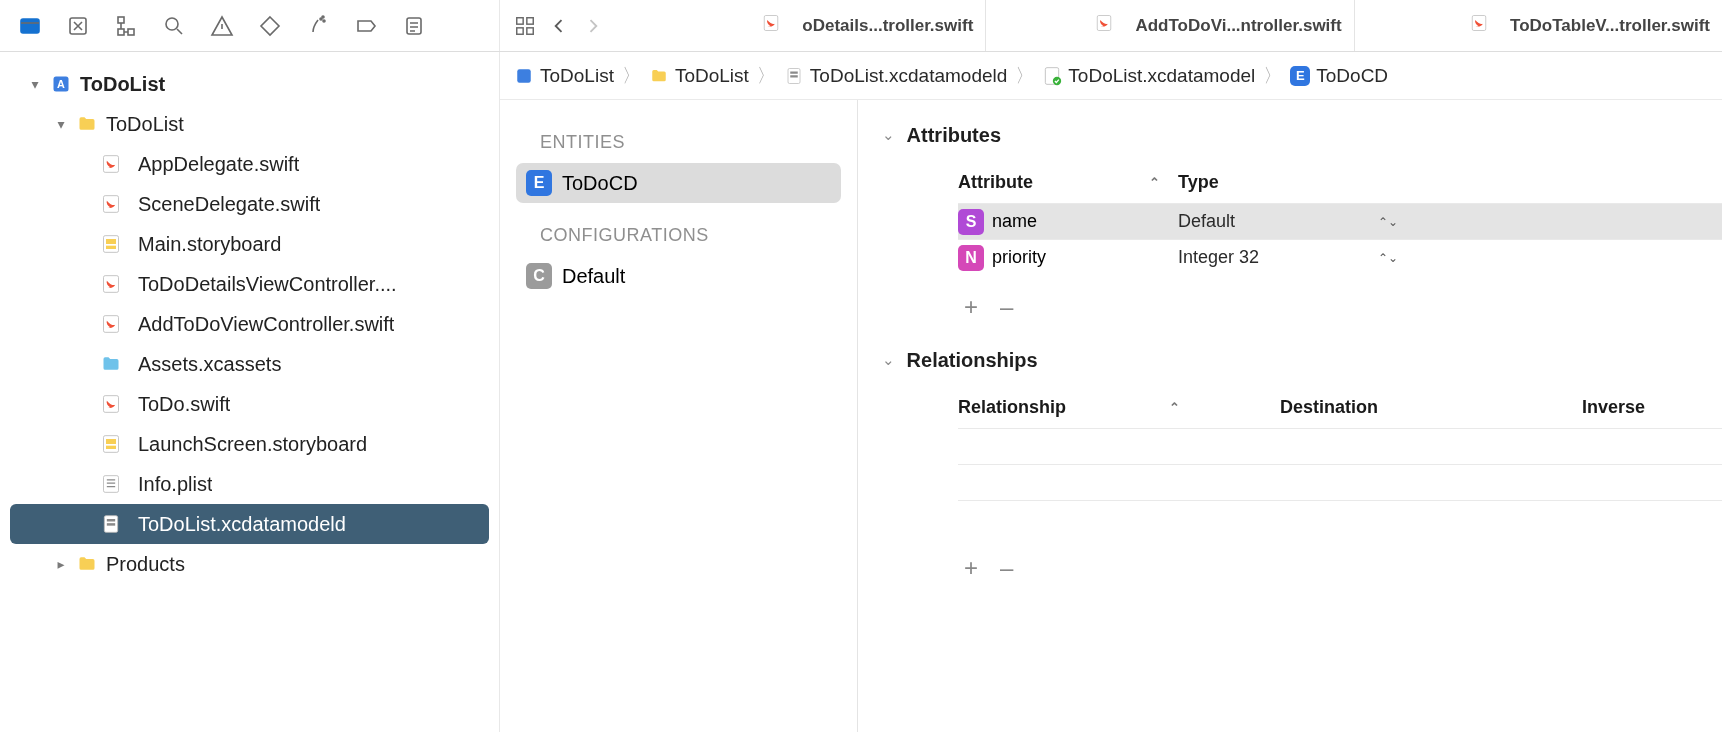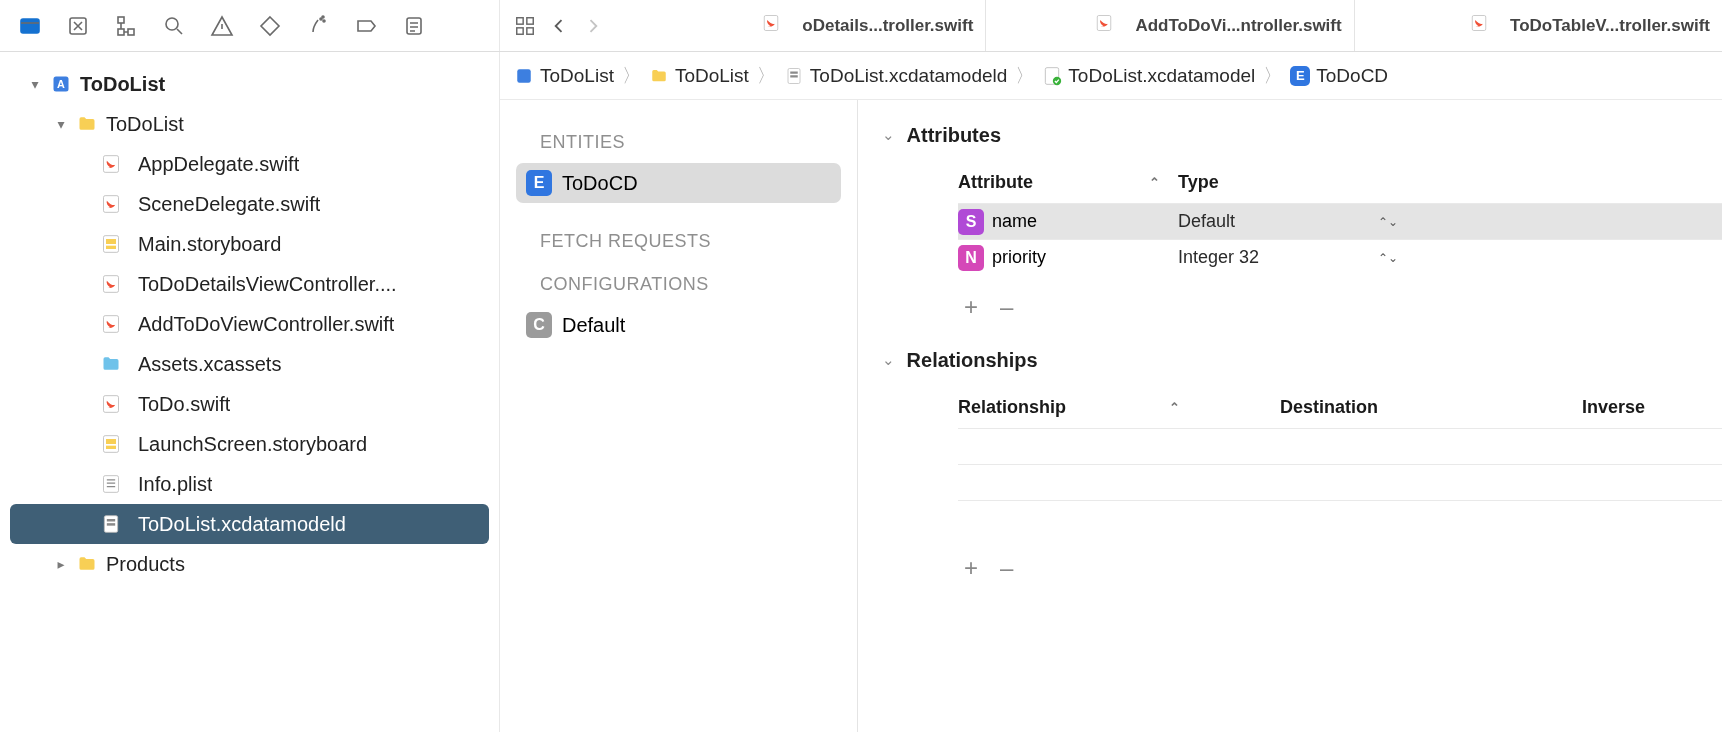--- a/index.html
+++ b/index.html
@@ -367,21 +367,20 @@
       </span>
     </div>
 
     <div class="editor-body">
       <div class="entities-pane">
         <div class="section-label">ENTITIES</div>
         <div class="entity-row selected">
           <span class="badge E">E</span>
           <span>ToDoCD</span>
         </div>
-        <div class="section-label" style="margin-top:28px">FETCH REQUESTS</div>
         <div class="section-label" style="margin-top:22px">CONFIGURATIONS</div>
         <div class="entity-row">
           <span class="badge C">C</span>
           <span>Default</span>
         </div>
       </div>
 
       <div class="detail-pane">
         <div class="detail-section-hdr">
           <span class="chev">⌄</span>

